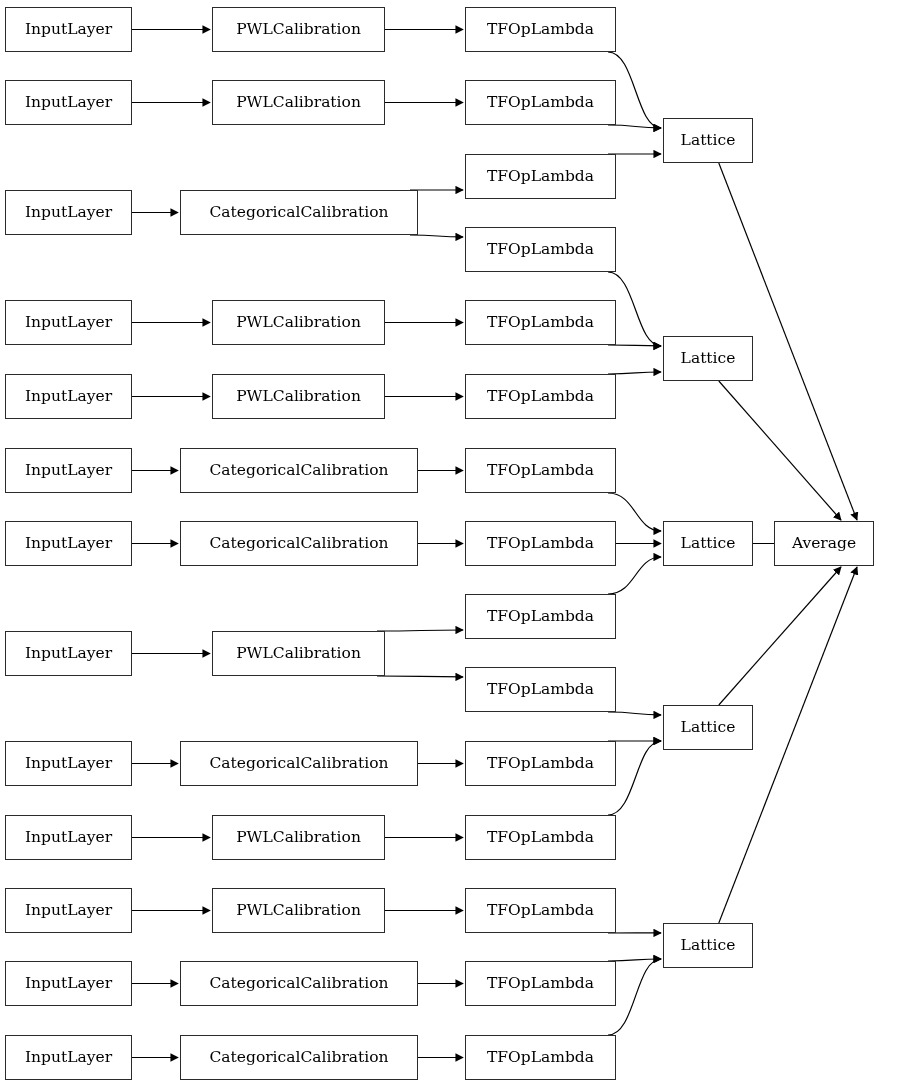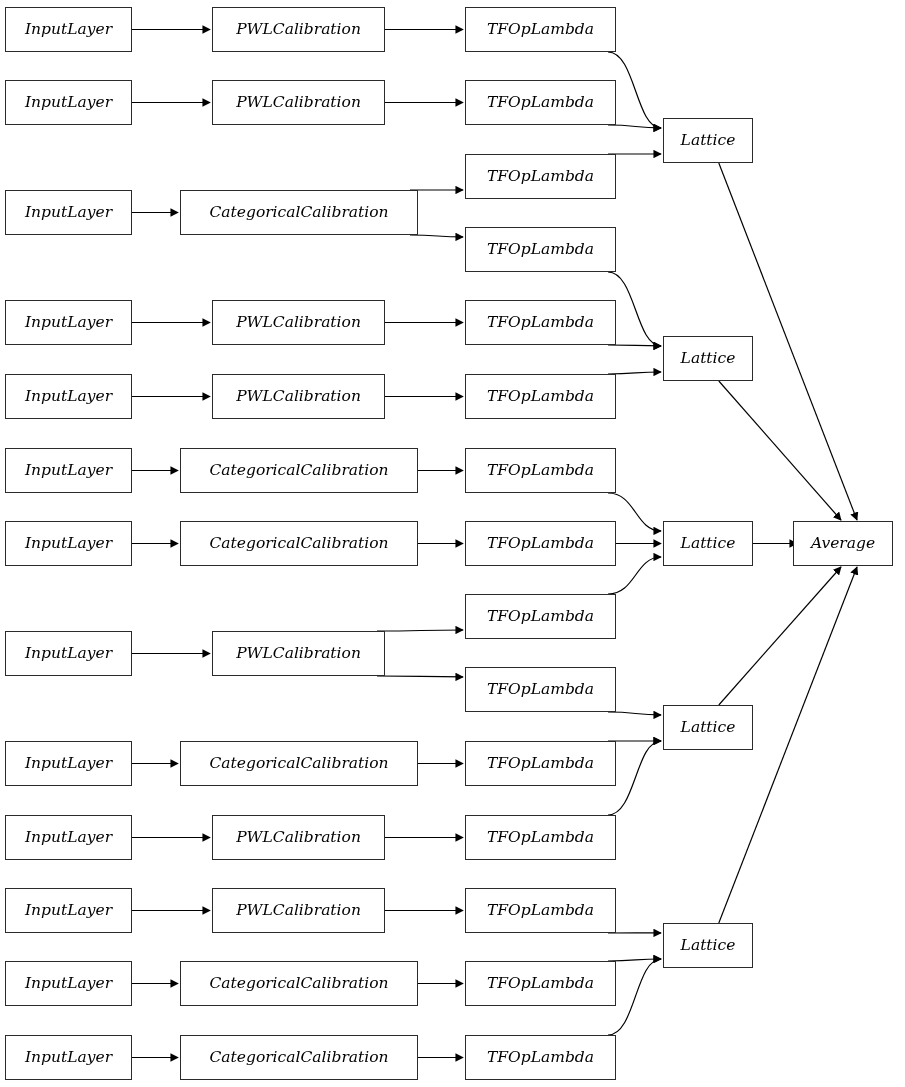--- a/index.html
+++ b/index.html
@@ -15,21 +15,20 @@
     position:absolute;
     box-sizing:border-box;
     border:1px solid #2b2b2b;
     background:#ffffff;
     display:flex;align-items:center;justify-content:center;
     font-size:15.5px;
     color:#000000;
     line-height:1;
     white-space:nowrap;
     z-index:2;
-    font-style:italic;
   }
 </style>
 </head>
 <body>
 
 <div id="canvas">
   <svg id="edges">
     <defs>
       <marker id="arrow" viewBox="0 0 10 10" refX="9" refY="5" markerWidth="7" markerHeight="7" orient="auto-start-reverse">
         <path d="M 0 0 L 10 5 L 0 10 z" fill="#000000"></path>
@@ -218,17 +217,17 @@
       </div>
       <div class="node" style="left: 663px; top: 521px; width: 90px; height: 45px;">
         <span>Lattice</span>
       </div>
       <div class="node" style="left: 663px; top: 705px; width: 90px; height: 45px;">
         <span>Lattice</span>
       </div>
       <div class="node" style="left: 663px; top: 923px; width: 90px; height: 45px;">
         <span>Lattice</span>
       </div>
-      <div class="node" style="left: 793px; top: 521px; width: 100px; height: 45px;">
+      <div class="node" style="left: 774px; top: 521px; width: 100px; height: 45px;">
         <span>Average</span>
       </div>
     </div>
 </div>
 
 </body></html>

